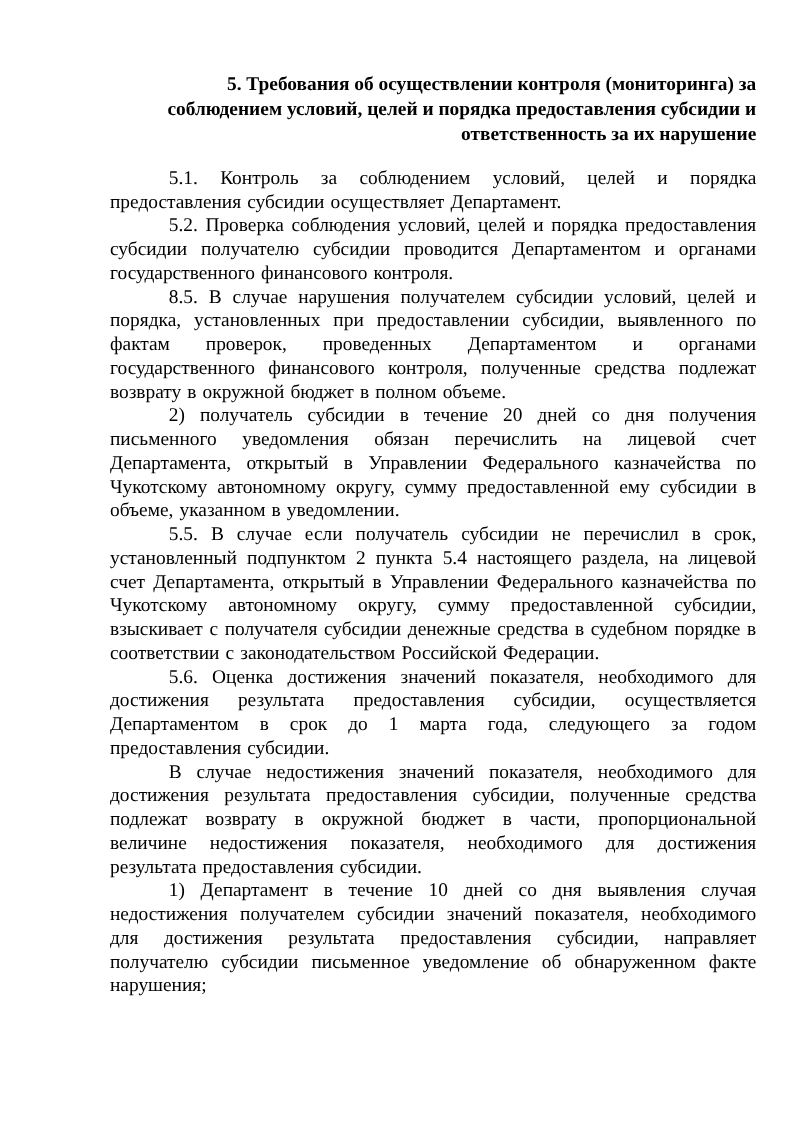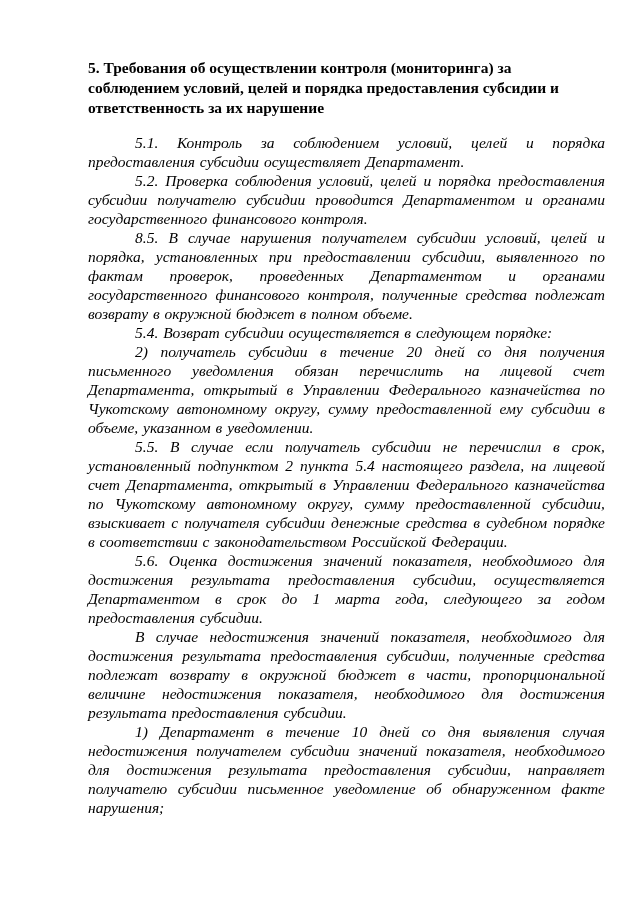--- a/index.html
+++ b/index.html
@@ -17,43 +17,41 @@
     box-sizing: border-box;
     width: 640px;
     min-height: 905px;
     padding: 58px 35px 24px 88px;
     background: #ffffff;
   }
   .doc-title {
     font-size: 15.5px;
     line-height: 20px;
     font-weight: bold;
-    text-align: left;
+    text-align: right;
     margin: 0 0 15px 0;
   }
   .doc-body p {
     font-size: 15.5px;
     line-height: 19px;
     text-align: justify;
     text-indent: 47px;
     margin: 0;
     word-spacing: 1px;
-    font-style: italic;
   }
 </style>
 </head>
 <body>
 
 <div class="page">
   <h1 class="doc-title">5. Требования об осуществлении контроля (мониторинга) за соблюдением условий, целей и порядка предоставления субсидии и ответственность за их нарушение</h1>
 
   <div class="doc-body">
     <p>5.1. Контроль за соблюдением условий, целей и порядка предоставления субсидии осуществляет Департамент.</p>
     <p>5.2. Проверка соблюдения условий, целей и порядка предоставления субсидии получателю субсидии проводится Департаментом и органами государственного финансового контроля.</p>
     <p>8.5. В случае нарушения получателем субсидии условий, целей и порядка, установленных при предоставлении субсидии, выявленного по фактам проверок, проведенных Департаментом и органами государственного финансового контроля, полученные средства подлежат возврату в окружной бюджет в полном объеме.</p>
-    <p>5.4. Возврат субсидии осуществляется в следующем порядке:</p>
     <p>2) получатель субсидии в течение 20 дней со дня получения письменного уведомления обязан перечислить на лицевой счет Департамента, открытый в Управлении Федерального казначейства по Чукотскому автономному округу, сумму предоставленной ему субсидии в объеме, указанном в уведомлении.</p>
     <p>5.5. В случае если получатель субсидии не перечислил в срок, установленный подпунктом 2 пункта 5.4 настоящего раздела, на лицевой счет Департамента, открытый в Управлении Федерального казначейства по Чукотскому автономному округу, сумму предоставленной субсидии, взыскивает с получателя субсидии денежные средства в судебном порядке в соответствии с законодательством Российской Федерации.</p>
     <p>5.6. Оценка достижения значений показателя, необходимого для достижения результата предоставления субсидии, осуществляется Департаментом в срок до 1 марта года, следующего за годом предоставления субсидии.</p>
     <p>В случае недостижения значений показателя, необходимого для достижения результата предоставления субсидии, полученные средства подлежат возврату в окружной бюджет в части, пропорциональной величине недостижения показателя, необходимого для достижения результата предоставления субсидии.</p>
     <p>1) Департамент в течение 10 дней со дня выявления случая недостижения получателем субсидии значений показателя, необходимого для достижения результата предоставления субсидии, направляет получателю субсидии письменное уведомление об обнаруженном факте нарушения;</p>
   </div>
 </div>
 
 </body></html>

